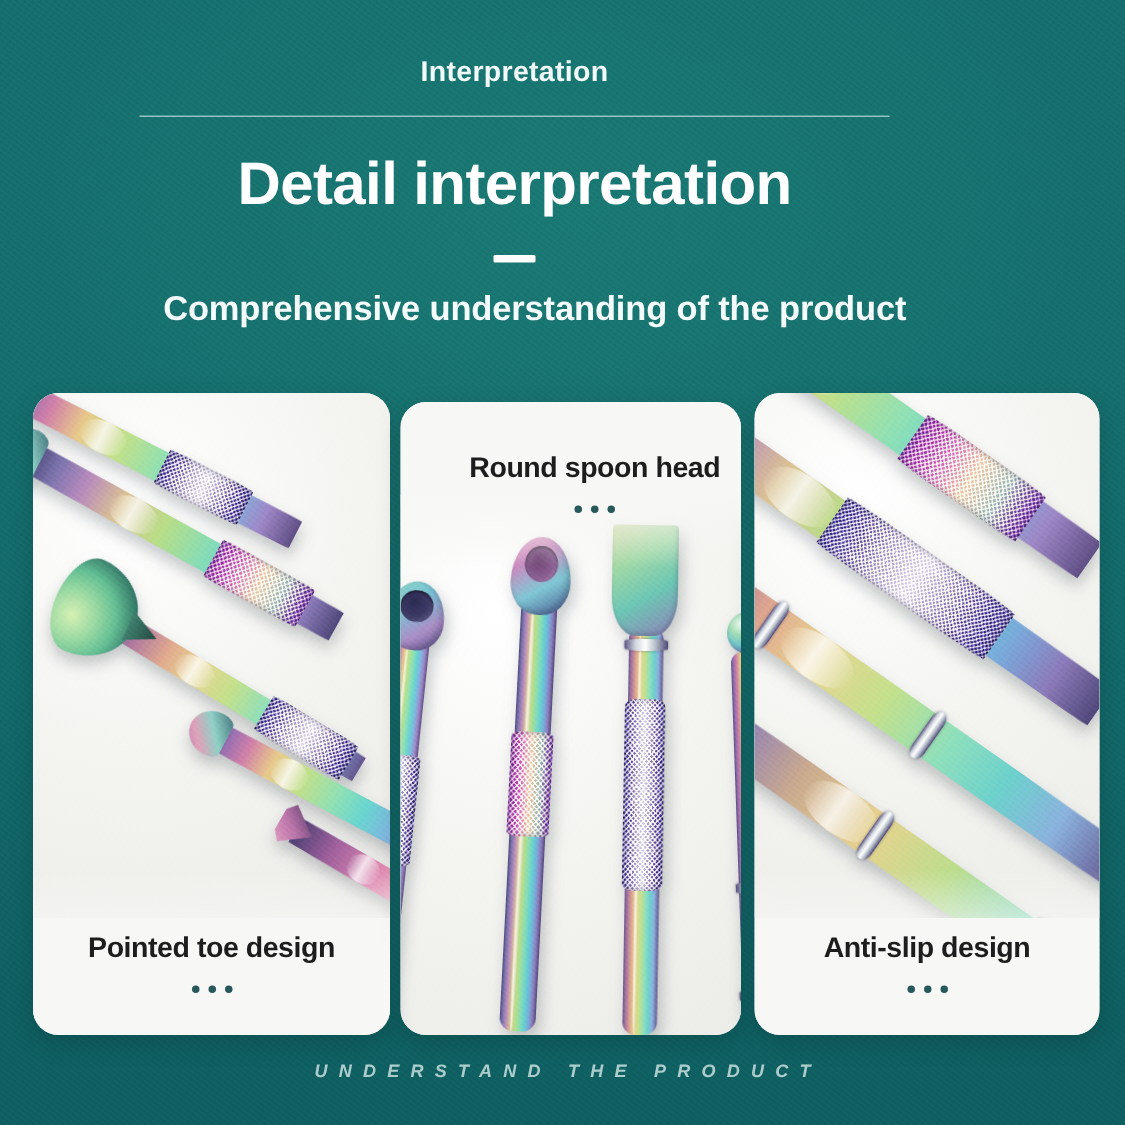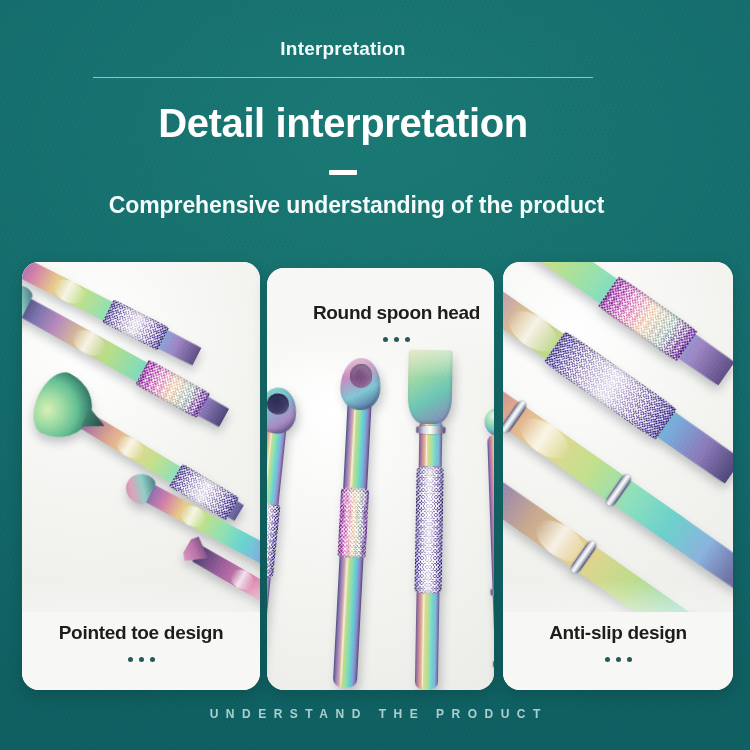--- a/index.html
+++ b/index.html
@@ -332,20 +332,21 @@
     position: absolute;
     top: 707px;
     left: 0;
     width: 750px;
     text-align: center;
     font-size: 12px;
     font-weight: 700;
     letter-spacing: 7.5px;
     color: rgba(233,247,245,.72);
     text-indent: 7.5px;
+    font-style: italic;
   }
 </style>
 </head>
 <body>
 
 <div class="poster">
 
   <div class="header">
     <div class="eyebrow">Interpretation</div>
     <div class="rule"></div>

